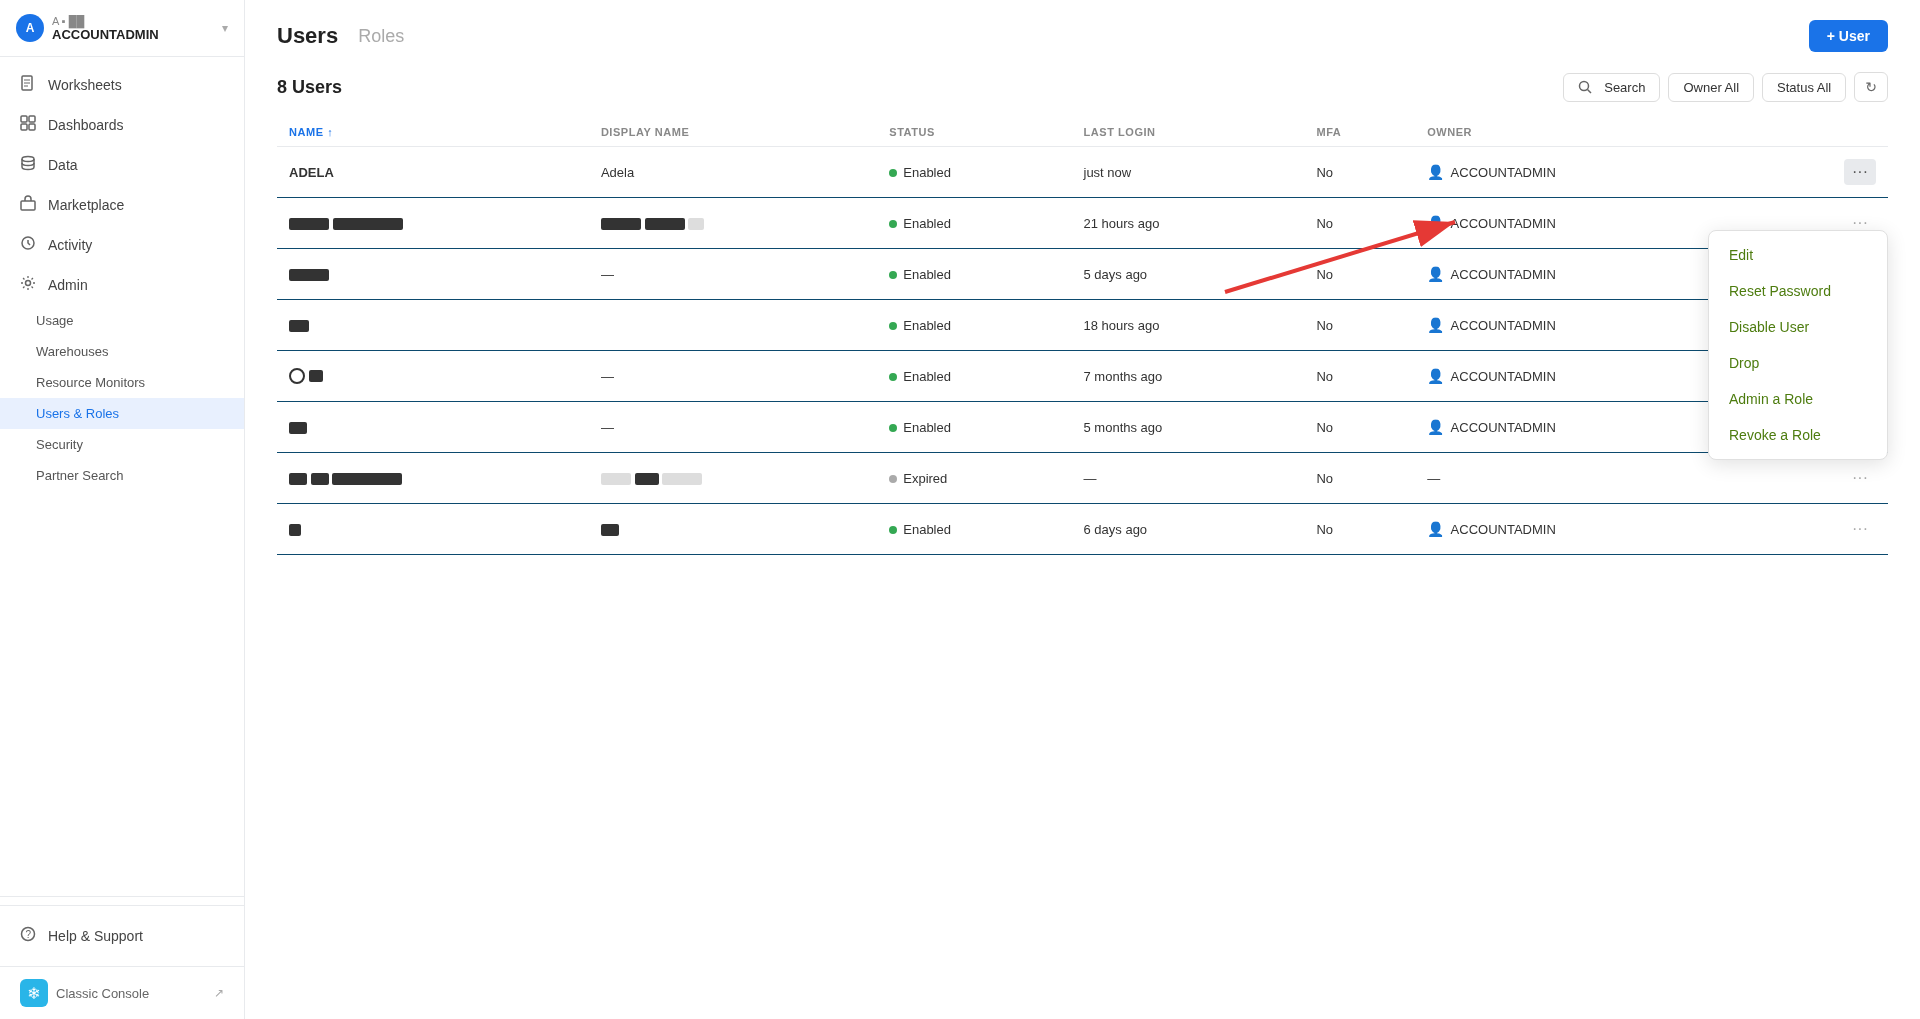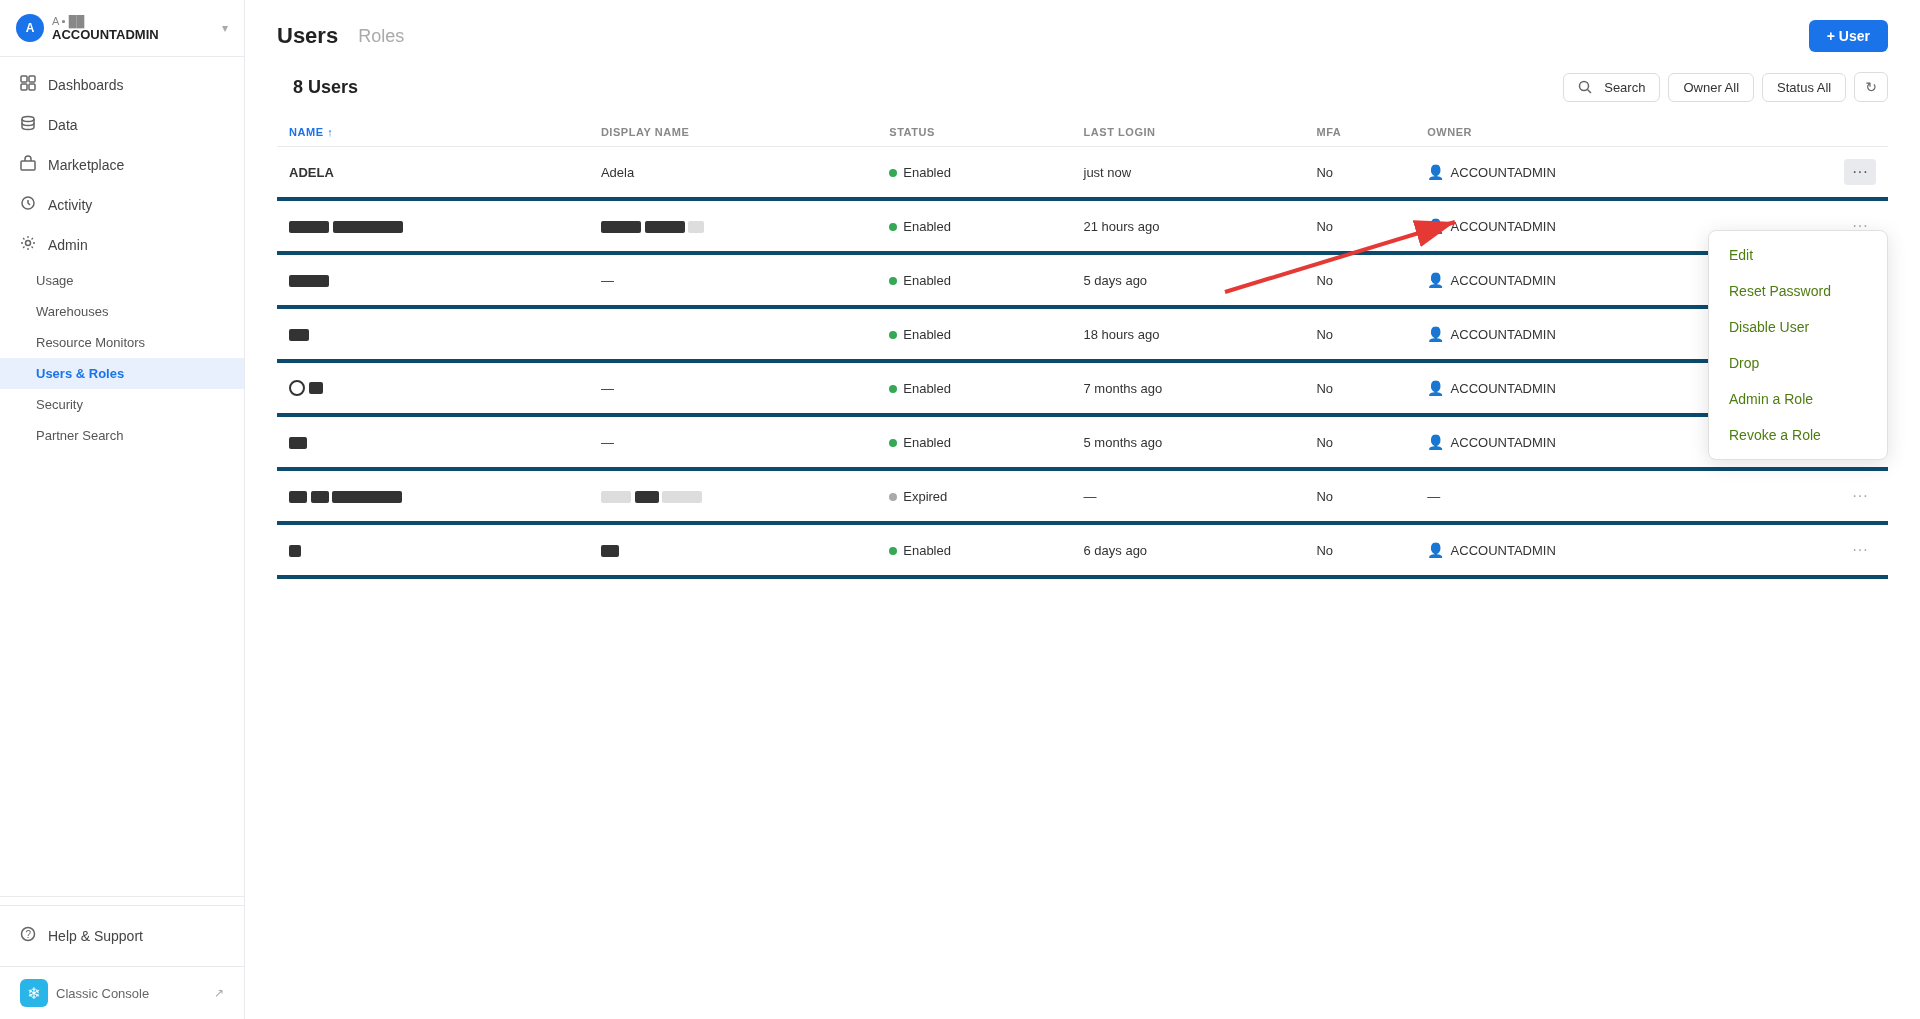--- a/index.html
+++ b/index.html
@@ -48,21 +48,21 @@
     }
     .sidebar-nav-icon { margin-right: 12px; font-size: 16px; color: #666; }
 
     .sidebar-sub { padding-left: 0; }
     .sidebar-sub-item {
       padding: 8px 20px 8px 36px;
       cursor: pointer;
       color: #555;
       font-size: 13px;
     }
-    .sidebar-sub-item.active { background: #e8f0fe; color: #1a73e8; font-weight: 700; }
+    .sidebar-sub-item.active { background: #e8f0fe; color: #1a73e8; font-weight: 400; }
 
     .sidebar-divider { border: none; border-top: 1px solid #e8eaed; margin: 8px 0; }
 
     .sidebar-bottom {
       padding: 12px 20px;
       border-top: 1px solid #e8eaed;
     }
     .sidebar-bottom-item {
       display: flex; align-items: center;
       padding: 8px 0;
@@ -125,21 +125,21 @@
 
     .content-area {
       padding: 20px 32px;
       flex: 1;
       position: relative;
     }
 
     .content-toolbar {
       display: flex; align-items: center; margin-bottom: 16px;
     }
-    .users-count { font-size: 18px; font-weight: 700; color: #222; flex: 1; margin-left: 16px; }
+    .users-count { font-size: 18px; font-weight: 700; color: #222; flex: 1; }
     .toolbar-right { display: flex; align-items: center; gap: 8px; }
 
     .search-btn {
       display: flex; align-items: center; gap: 12px;
       border: 1px solid #ddd;
       border-radius: 6px;
       padding: 6px 14px;
       background: #fff;
       cursor: pointer;
       font-size: 13px;
@@ -172,21 +172,21 @@
       font-weight: 600;
       color: #888;
       text-transform: uppercase;
       letter-spacing: 0.05em;
       padding: 8px 12px;
       border-bottom: 1px solid #e8eaed;
     }
     .users-table th.active-sort { color: #1a73e8; }
     .users-table td {
       padding: 12px 12px;
-      border-bottom: 4px solid #0c4a6e;
+      border-bottom: 1px solid #0c4a6e;
       color: #333;
       font-size: 13px;
       vertical-align: middle;
     }
 
     .status-dot {
       display: inline-block;
       width: 8px; height: 8px;
       border-radius: 50%;
       margin-right: 6px;
@@ -260,20 +260,31 @@
   <div class="sidebar-account">
     <div class="sidebar-account-avatar">A</div>
     <div class="sidebar-account-info">
       <div class="sidebar-account-name">A ▪ ██</div>
       <div class="sidebar-account-org">ACCOUNTADMIN</div>
     </div>
     <span class="sidebar-chevron">▾</span>
   </div>
 
   <nav class="sidebar-nav">
+    <div class="sidebar-nav-item">
+      <span class="sidebar-nav-icon">
+        <svg width="16" height="16" viewBox="0 0 16 16" fill="none">
+            <rect x="2" y="1" width="10" height="14" rx="1" stroke="#666" stroke-width="1.5"></rect>
+            <line x1="4" y1="5" x2="10" y2="5" stroke="#666" stroke-width="1"></line>
+            <line x1="4" y1="8" x2="10" y2="8" stroke="#666" stroke-width="1"></line>
+            <line x1="4" y1="11" x2="8" y2="11" stroke="#666" stroke-width="1"></line>
+          </svg>
+      </span>
+      <span>Worksheets</span>
+    </div>
     <div class="sidebar-nav-item">
       <span class="sidebar-nav-icon">
         <svg width="16" height="16" viewBox="0 0 16 16" fill="none">
             <rect x="1" y="1" width="6" height="6" rx="1" stroke="#666" stroke-width="1.5"></rect>
             <rect x="9" y="1" width="6" height="6" rx="1" stroke="#666" stroke-width="1.5"></rect>
             <rect x="1" y="9" width="6" height="6" rx="1" stroke="#666" stroke-width="1.5"></rect>
             <rect x="9" y="9" width="6" height="6" rx="1" stroke="#666" stroke-width="1.5"></rect>
           </svg>
       </span>
       <span>Dashboards</span>

